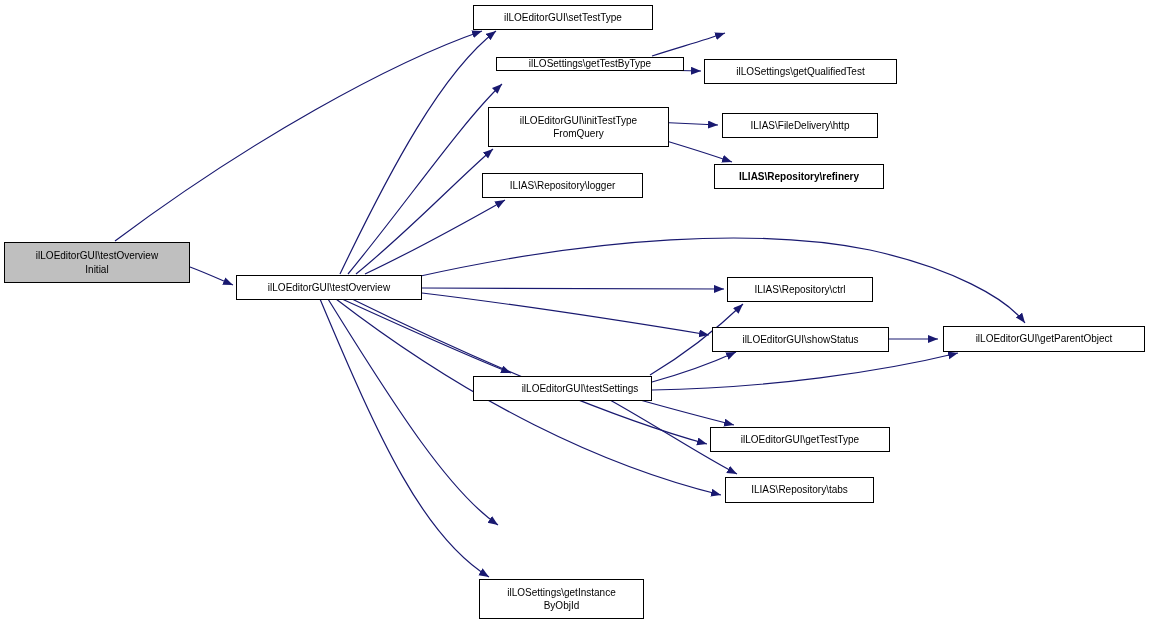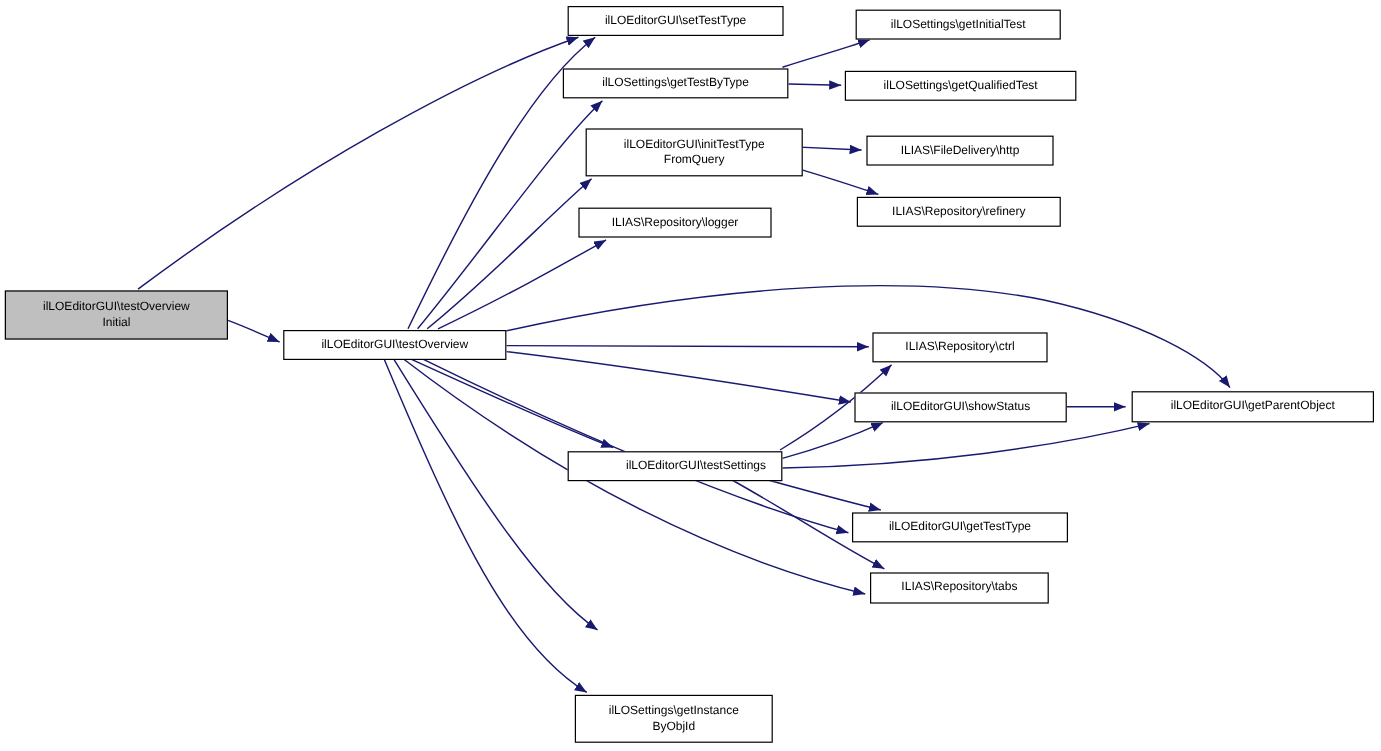--- a/index.html
+++ b/index.html
@@ -71,32 +71,31 @@
     </g>
   </svg>
 
   <div class="node start" style="left:4px;top:242px;width:186px;height:41px;">ilLOEditorGUI\testOverview
 Initial</div>
 
   <div class="node" style="left:236px;top:275px;width:186px;height:25px;">ilLOEditorGUI\testOverview</div>
 
   <div class="node" style="left:473px;top:5px;width:180px;height:25px;">ilLOEditorGUI\setTestType</div>
 
-  <div class="node" style="left:469px;top:57px;width:188px;height:25px;">ilLOSettings\getTestByType</div>
+  <div class="node" style="left:496px;top:57px;width:188px;height:14px;">ilLOSettings\getTestByType</div>
 
-  <div class="node" style="left:713px;top:8px;width:171px;height:25px;">ilLOSettings\getInitialTest</div>
 
   <div class="node" style="left:704px;top:59px;width:193px;height:25px;">ilLOSettings\getQualifiedTest</div>
 
   <div class="node" style="left:472px;top:107px;width:181px;height:40px;margin-left:16px;">ilLOEditorGUI\initTestType
 FromQuery</div>
 
   <div class="node" style="left:722px;top:113px;width:156px;height:25px;">ILIAS\FileDelivery\http</div>
 
-  <div class="node" style="left:714px;top:164px;width:170px;height:25px;">ILIAS\Repository\refinery</div>
+  <div class="node" style="left:714px;top:164px;width:170px;height:25px;font-weight:bold;">ILIAS\Repository\refinery</div>
 
   <div class="node" style="left:482px;top:173px;width:161px;height:25px;">ILIAS\Repository\logger</div>
 
   <div class="node" style="left:727px;top:277px;width:146px;height:25px;text-align:right;">ILIAS\Repository\ctrl</div>
 
   <div class="node" style="left:712px;top:327px;width:177px;height:25px;">ilLOEditorGUI\showStatus</div>
 
   <div class="node" style="left:943px;top:326px;width:202px;height:26px;">ilLOEditorGUI\getParentObject</div>
 
   <div class="node" style="left:473px;top:376px;width:179px;height:25px;padding-left:39px;">ilLOEditorGUI\testSettings</div>

